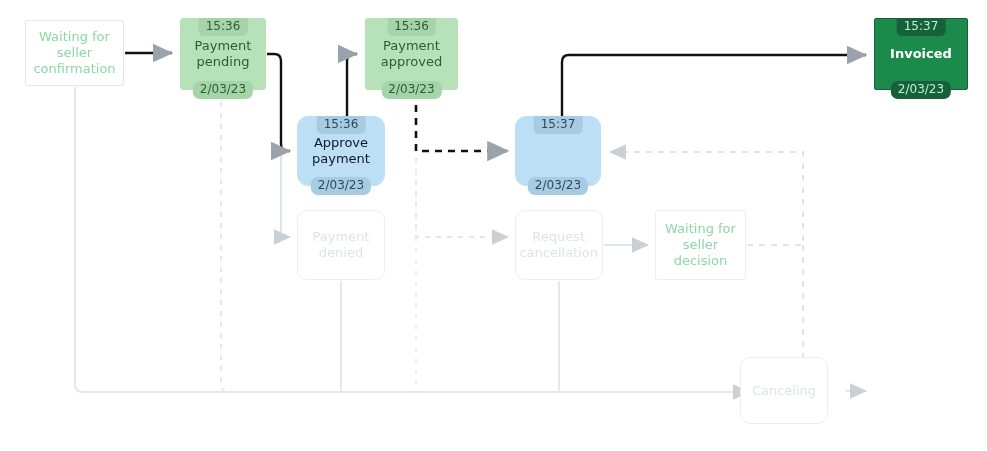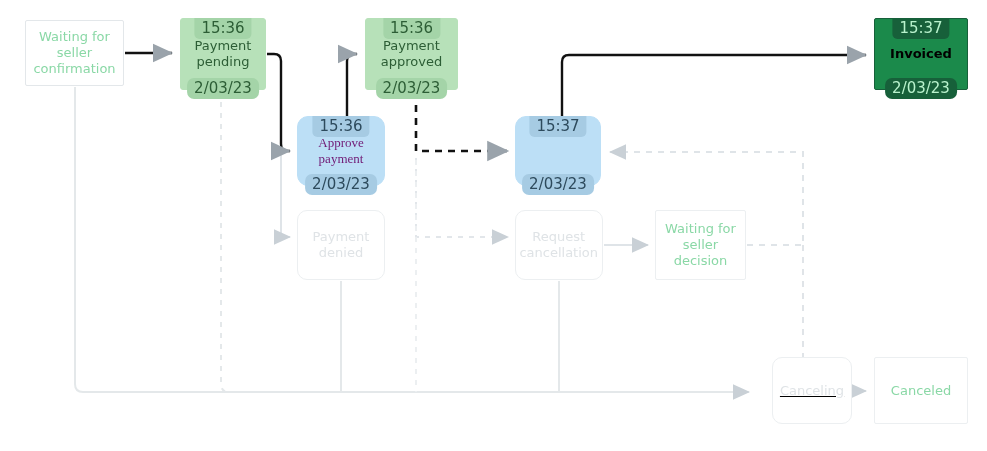--- a/index.html
+++ b/index.html
@@ -24,29 +24,29 @@
   .n-faded .label{color:#dfe3e6;font-size:13px;}
   .n-faded-sq{background:#ffffff;border:1px solid #eceff1;border-radius:2px;}
   .n-faded-sq .label{color:#8ad8a6;font-size:13px;}
 
   
   .n-green{background:#b7e1b9;border:1px solid #b7e1b9;border-radius:3px;}
   .n-green .label{color:#2c5d35;font-size:13px;}
 
   
   .n-blue{background:#bcdff6;border:1px solid #bcdff6;border-radius:11px;}
-  .n-blue .label{color:#701a75;font-size:13px;font-family:Liberation Serif, serif;}
+  .n-blue .label{color:#0f172a;font-size:13px;}
 
   
   .n-dark{background:#1b8a4b;border:1px solid #17603a;border-radius:2px;}
-  .n-dark .label{color:#000000;font-size:13px;font-weight:bold;}
+  .n-dark .label{color:#ffffff;font-size:13px;font-weight:bold;}
 
   
   .badge{position:absolute;left:50%;transform:translateX(-50%);
-         font-size:15px;padding:1px 7px 2px 7px;border-radius:4px;white-space:nowrap;}
+         font-size:12px;padding:1px 7px 2px 7px;border-radius:4px;white-space:nowrap;}
   .badge.top{top:-1px;border-radius:0 0 5px 5px;}
   .badge.bot{bottom:-10px;border-radius:7px;margin-top:24px;}
 
   .n-green  .badge{background:#a4d4a8;color:#2c5d35;}
   .n-blue   .badge{background:#a6cbe3;color:#2d4a5c;}
   .n-dark   .badge{background:#17603a;color:#b9f2cd;}
   .n-dark   .badge.bot{background:#17603a;color:#b9f2cd;}
 </style>
 </head>
 <body>
@@ -148,21 +148,18 @@
     <span class="label">Request
 cancellation</span>
   </div>
 
   <div class="node n-faded-sq" style="left:655px;top:210px;width:91px;height:70px;">
     <span class="label">Waiting for
 seller
 decision</span>
   </div>
 
-  <div class="node n-faded" style="left:772px;top:357px;width:80px;height:67px;text-decoration:underline;">
+  <div class="node n-faded" style="left:740px;top:357px;width:88px;height:67px;">
     <span class="label">Canceling</span>
   </div>
 
-  <div class="node n-faded-sq" style="left:874px;top:357px;width:94px;height:67px;">
-    <span class="label">Canceled</span>
-  </div>
 
 </div>
 
 </body></html>

